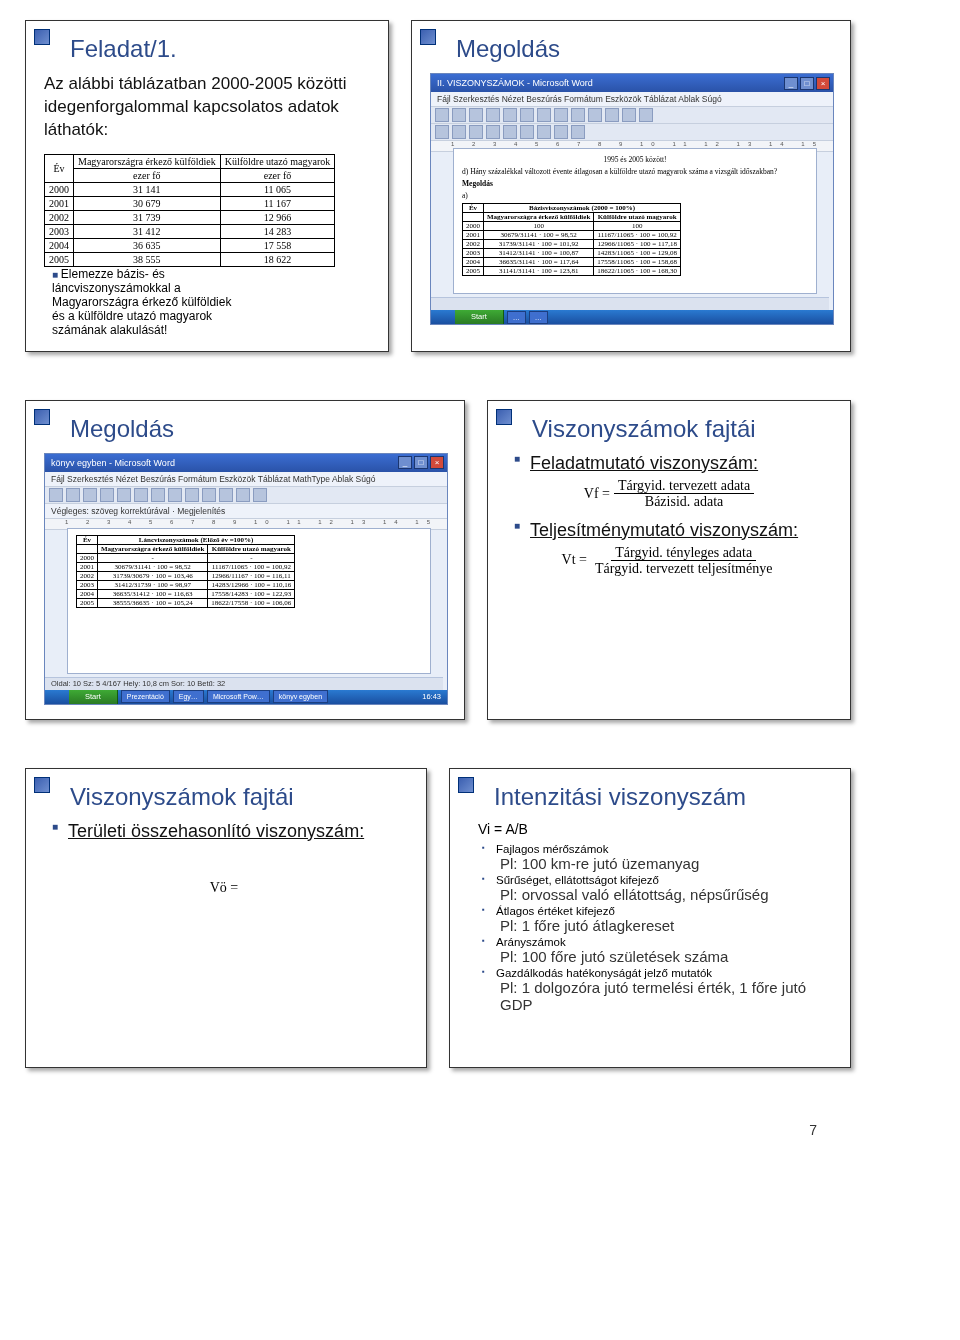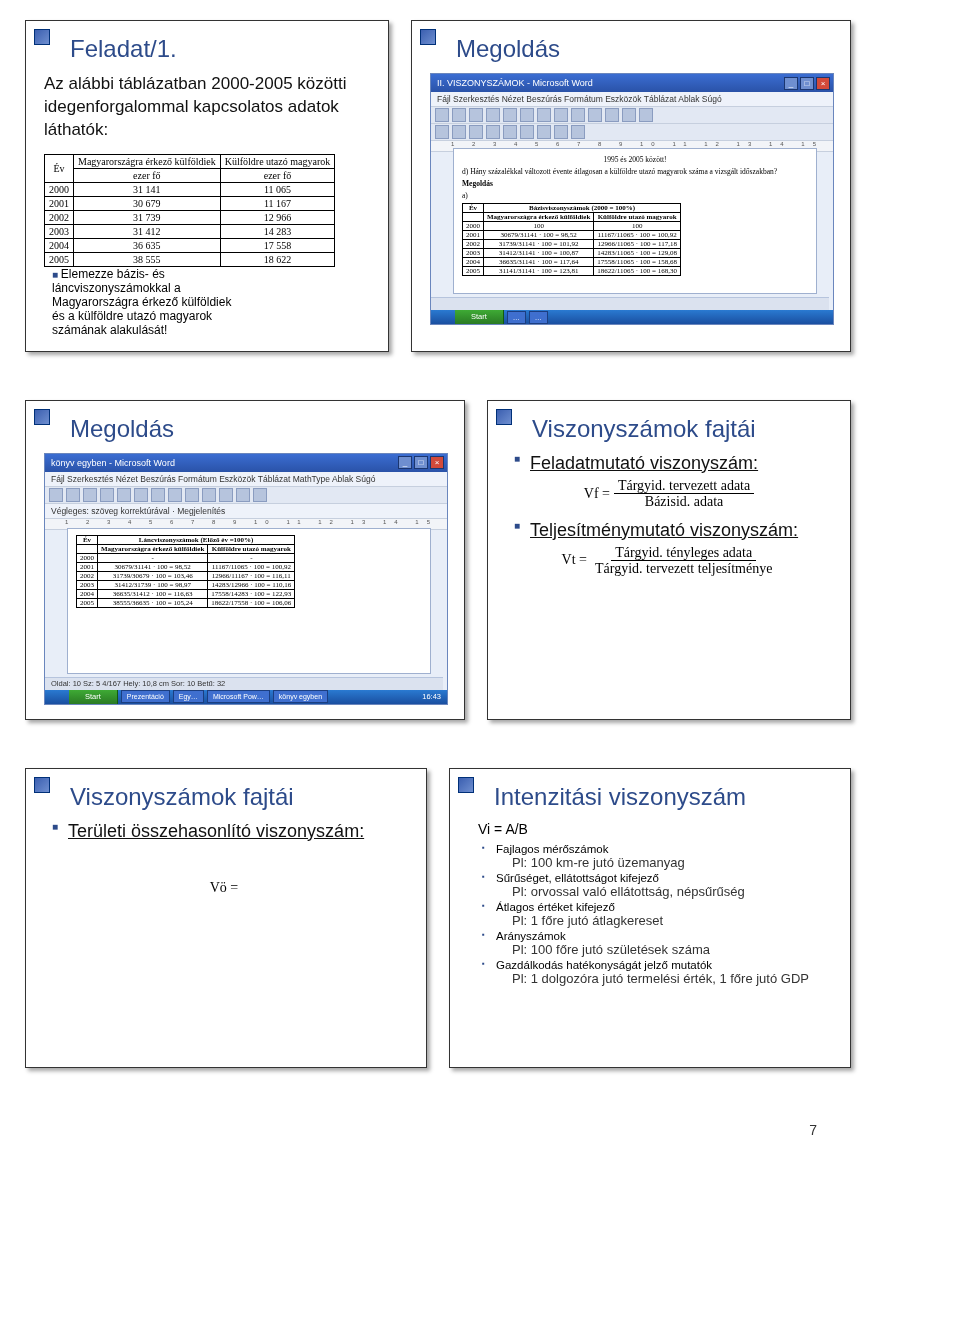--- a/index.html
+++ b/index.html
@@ -85,22 +85,22 @@
   }
   .sub-list li::before {
     content: "▪";
     position: absolute;
     left: 0;
     top: 0;
     color: #2d4b8a;
     font-size: 8px;
   }
   .subsub {
-    margin-left: 16px;
-    font-size: 13px;
+    margin-left: 4px;
+    font-size: 15px;
     color: #333;
   }
   
   table.data {
     border-collapse: collapse;
     font-size: 10px;
     font-family: "Times New Roman", serif;
     margin-top: 4px;
     float: left;
   }

